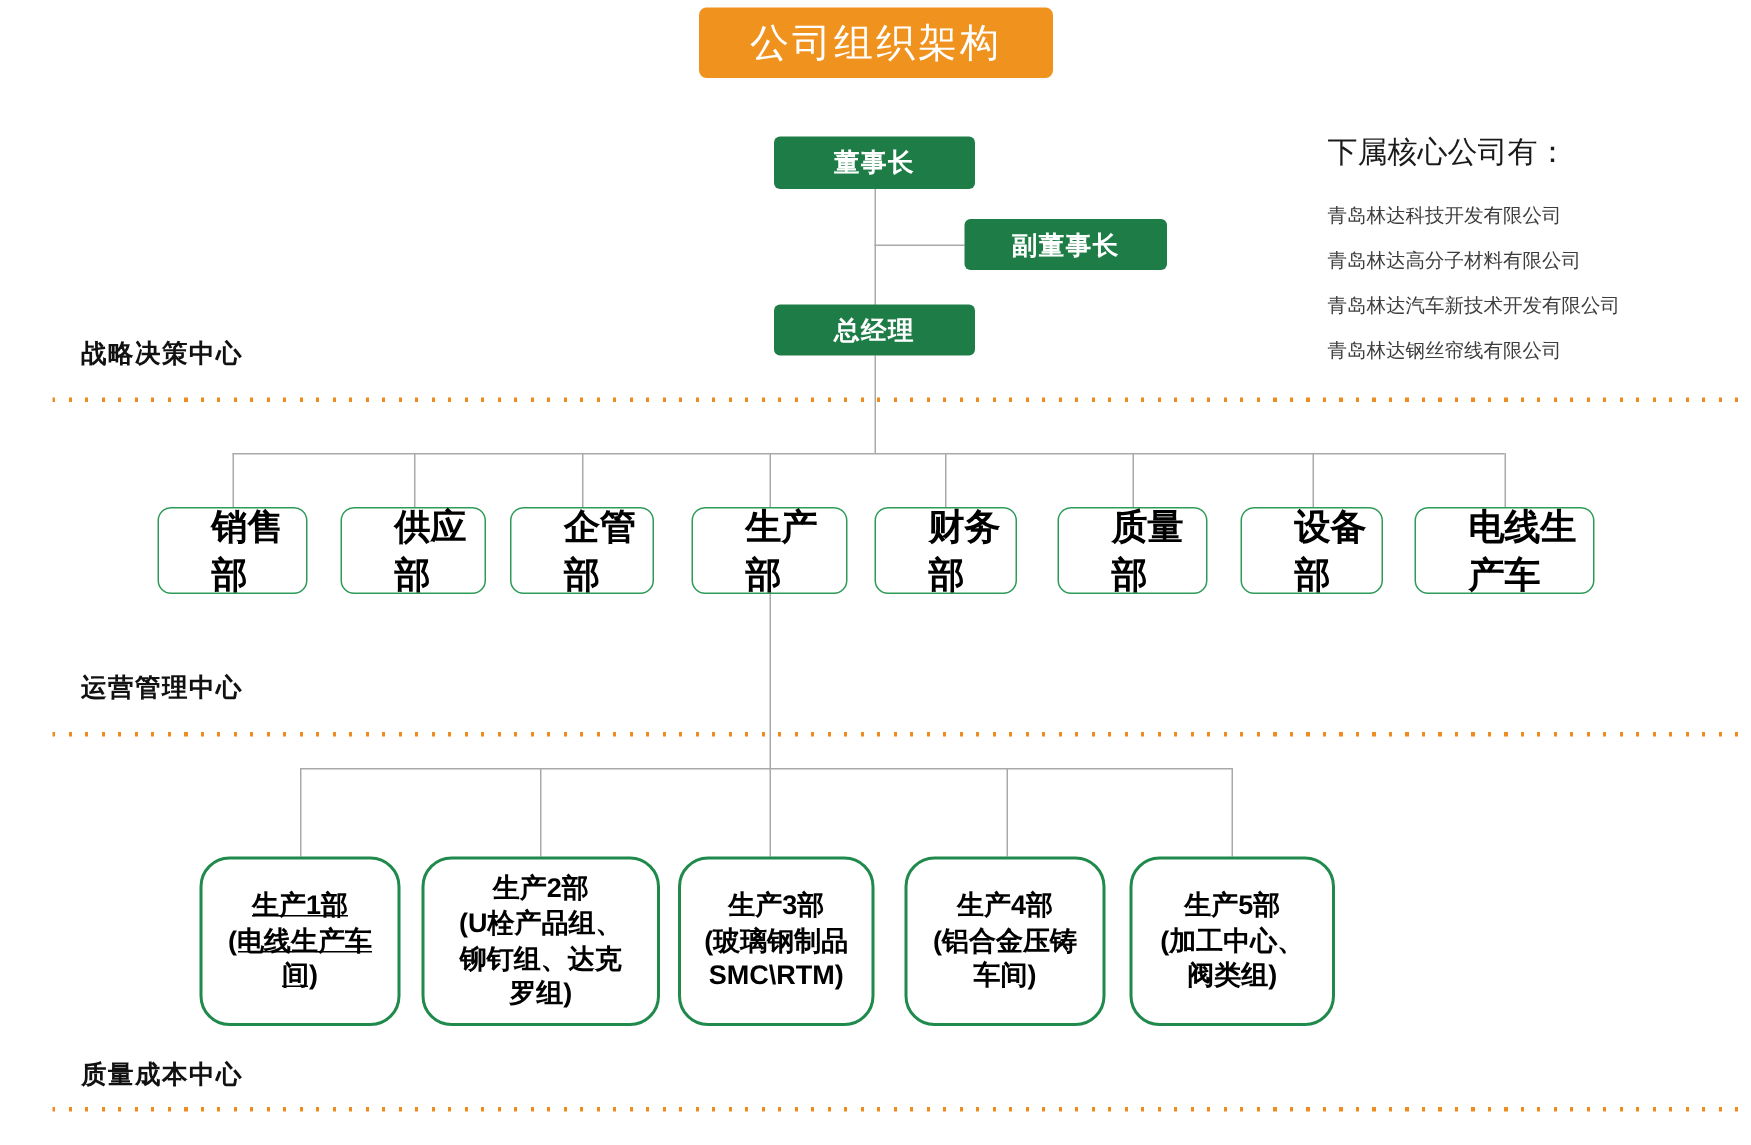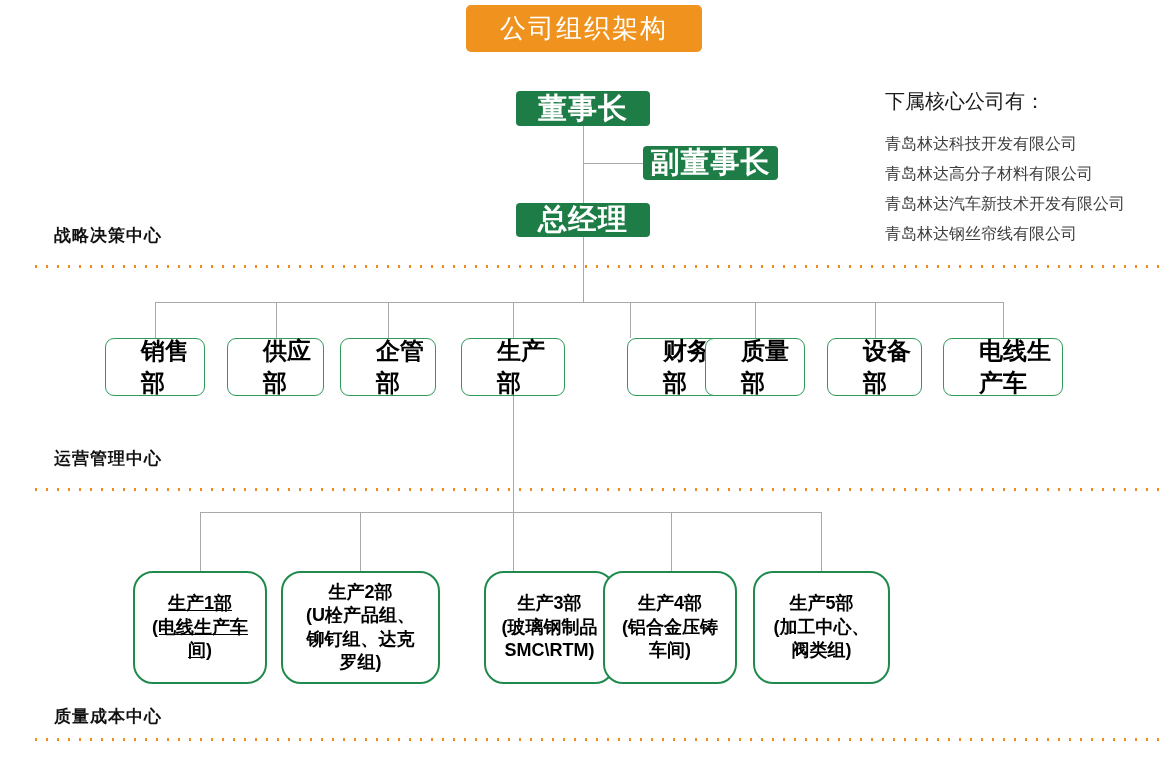--- a/index.html
+++ b/index.html
@@ -18,29 +18,29 @@
   .banner{
     position:absolute;left:466px;top:5px;width:236px;height:47px;
     background:var(--banner-orange);border-radius:5px;
     display:flex;align-items:center;justify-content:center;
     color:#fff;font-size:26px;font-weight:normal;letter-spacing:2px;
   }
 
   .gnode{
     position:absolute;background:var(--node-green);border-radius:4px;
     display:flex;align-items:center;justify-content:center;
-    color:#fff;font-size:29px;font-weight:bold;letter-spacing:1px;
+    color:#fff;font-size:17px;font-weight:bold;letter-spacing:1px;
   }
   .gnode.chairman{left:516px;top:91px;width:134px;height:35px;}
   .gnode.vice{left:643px;top:146px;width:135px;height:34px;}
   .gnode.gm{left:516px;top:203px;width:134px;height:34px;}
 
   .subs{position:absolute;left:885px;top:88px;width:280px;}
   .subs .subs-header{font-size:20px;color:#1a1a1a;margin:0 0 14px 0;}
-  .subs .subs-item{font-size:16px;color:#3d3d3d;line-height:30px;}
+  .subs .subs-item{font-size:13px;color:#3d3d3d;line-height:30px;}
 
   .section-label{
     position:absolute;left:30px;font-size:17px;font-weight:bold;
     color:#111;line-height:22px;letter-spacing:1px;margin-left:24px;
   }
   .section-label.strategy{top:225px;}
   .section-label.operations{top:448px;}
   .section-label.quality{top:706px;}
 
   .dotline{
@@ -57,35 +57,35 @@
   .dept{
     position:absolute;top:338px;height:58px;background:#fff;
     border:1.5px solid var(--box-border-green);border-radius:9px;
     display:flex;align-items:center;justify-content:center;
     font-size:24px;font-weight:bold;color:#000;box-sizing:border-box;padding-left:35px;
   }
   .dept.d-1{left:105px;width:100px;}
   .dept.d-2{left:227px;width:97px;}
   .dept.d-3{left:340px;width:96px;}
   .dept.d-4{left:461px;width:104px;}
-  .dept.d-5{left:583px;width:95px;margin-left:44px;}
+  .dept.d-5{left:583px;width:95px;}
   .dept.d-6{left:705px;width:100px;}
   .dept.d-7{left:827px;width:95px;}
   .dept.d-8{left:943px;width:120px;}
 
   .prod{
     position:absolute;top:571px;height:113px;background:#fff;
     border:2px solid var(--prod-border-green);border-radius:20px;
     display:flex;align-items:center;justify-content:center;text-align:center;
     font-size:18px;font-weight:bold;color:#000;line-height:1.3;
     white-space:pre-line;box-sizing:border-box;
   }
   .prod.p-1{left:133px;width:134px;text-decoration:underline;}
   .prod.p-2{left:281px;width:159px;}
-  .prod.p-3{left:452px;width:131px;margin-left:32px;}
+  .prod.p-3{left:452px;width:131px;}
   .prod.p-4{left:603px;width:134px;}
   .prod.p-5{left:753px;width:137px;}
 </style>
 </head>
 <body>
 
 <div class="canvas">
 
   <div class="banner">公司组织架构</div>
 

